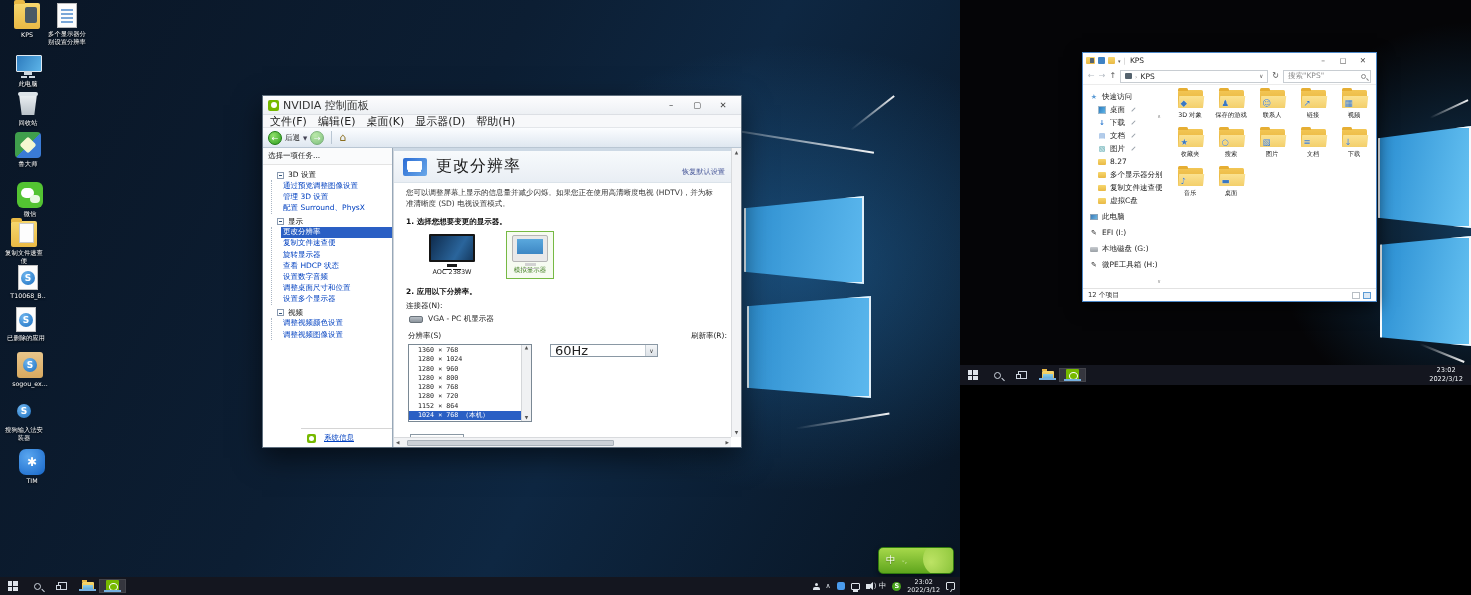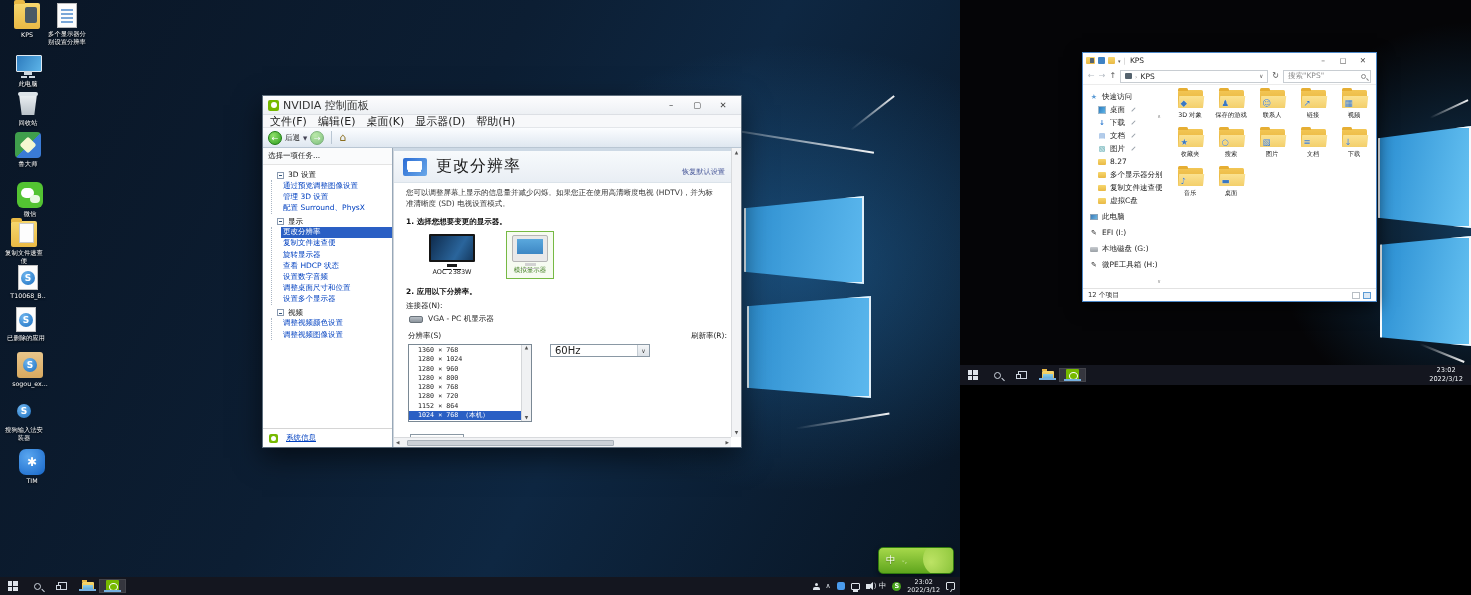--- a/index.html
+++ b/index.html
@@ -76,21 +76,21 @@
   .nv-body { flex:1; display:flex; min-height:0; }
   .nv-left { width:130px; background:#fff; border-right:1px solid #98a8b8; display:flex; flex-direction:column; font-size:7.5px; }
   .nv-task-header { padding:3px 5px; color:#222; background:#fafbfc; border-bottom:1px solid #e4e4e4; }
   .nv-tree { flex:1; padding:2px 0 0 5px; overflow:hidden; }
   .nv-cat { display:flex; align-items:center; gap:4px; color:#111; margin-top:3px;margin-left:9px; }
   .nv-box { width:7px; height:7px; border:1px solid #8a9ab0; background:#fff; position:relative; flex:none; }
   .nv-box::after { content:""; position:absolute; left:1px; top:2.4px; width:3.4px; height:1px; background:#33557a; }
   .nv-items { margin-left:3px; border-left:1px dotted #aab6c4; padding-left:9px; }
   .nv-item { color:#0040c0; padding:.6px 2px; white-space:nowrap; }
   .nv-item.sel { background:#2a5fc4; color:#fff; }
-  .nv-sysinfo { border-top:1px solid #d5d5d5; padding:4px 6px; display:flex; align-items:center; gap:4px; }
+  .nv-sysinfo { border-top:1px solid #d5d5d5; padding:4px 6px; display:flex; align-items:center; gap:4px;margin-left:38px; }
   .nv-sysinfo .nv-logo { width:9px; height:9px; }
   .nv-sysinfo .nv-logo::after { left:2px; top:2px; width:5px; height:5px; }
   .nv-syslink { color:#0040c0; text-decoration:underline; font-size:7.5px; }
   .nv-main { flex:1; background:#fff; border-left:1px solid #cfd6dd; position:relative; display:flex; flex-direction:column; min-width:0; }
   .nv-main-top { height:3px; background:#cdd9e5; }
   .nv-header { display:flex; align-items:center; padding:5px 16px 5px 9px; background:linear-gradient(#f7fafc,#e9eef4); border-bottom:1px solid #dbe3ea; }
   .nv-header-icon { width:24px; height:18px; background:linear-gradient(130deg,#2a6cd5,#6aa8e8); border-radius:2px; position:relative; flex:none; }
   .nv-header-icon::after { content:""; position:absolute; left:4px; top:3px; width:15px; height:9px; background:#fff; border-radius:1px; box-shadow:0 3px 0 -1px #fff; }
   .nv-heading { font-family:"DejaVu Serif","Liberation Serif",serif; font-size:16px; color:#1c1c1c; margin-left:9px; letter-spacing:1px; }
   .nv-restore { margin-left:auto; align-self:flex-end; font-size:7.2px; color:#4a5a9a; }
@@ -112,21 +112,21 @@
   .res-grid { display:flex; gap:18px; margin-left:2px; }
   .res-col1 { width:124px; }
   .res-col2 { flex:1;text-align:right; }
   .res-head { margin-bottom:3px; }
   .listbox { height:78px; border:1px solid #7a8894; background:#fff; display:flex; }
   .res-items { flex:1; overflow:hidden; font-family:"DejaVu Sans Mono","Liberation Mono",monospace; font-size:6.7px; padding-top:1px; }
   .res-item { height:9.3px; line-height:9.3px; padding-left:9px; white-space:nowrap; }
   .res-item.sel { background:#2a5fc4; color:#fff; }
   .lb-scroll { width:10px; background:#f0f1f3; border-left:1px solid #d4d6d9; display:flex; flex-direction:column; align-items:center; justify-content:space-between; padding:1px 0; }
   .sc-ar { font-size:4.5px; color:#555; line-height:1; }
-  .dropdown { width:100px; height:13px; border:1px solid #8a98a4; background:#fff; display:flex; align-items:center; padding-left:4px; font-size:10px; position:relative; }
+  .dropdown { width:108px; height:13px; border:1px solid #8a98a4; background:#fff; display:flex; align-items:center; padding-left:4px; font-size:13px; position:relative; }
   .dropdown::after { content:"∨"; position:absolute; right:0; top:0; width:11px; height:100%; background:linear-gradient(#f4f6f8,#dde2e7); border-left:1px solid #c4ccd3; font-size:6px; color:#444; text-align:center; line-height:11px; }
   .customize-btn { margin:12px 0 0 2px; width:54px; height:13px; border:1px solid #8a98a4; background:linear-gradient(#fdfdfd,#e4e8ec); font-size:7px; color:#222; display:flex; align-items:center; justify-content:center; box-shadow:0 0 0 1px #fff inset; }
   .nv-hscroll { position:absolute; left:0; right:10px; bottom:0; height:10px; background:#f2f3f5; border-top:1px solid #d8dadd; display:flex; align-items:center; padding:0 2px; }
   .nv-hthumb { height:6px; width:62%; background:#ccd1d7; border:1px solid #aab2ba; border-radius:1px; margin-left:8px; }
   .nv-vscroll { position:absolute; right:0; top:0; bottom:10px; width:10px; background:#f2f3f5; border-left:1px solid #d8dadd; display:flex; flex-direction:column; align-items:center; justify-content:space-between; padding:2px 0; }
   .hs-ar { font-size:4.5px; color:#555; }
 
   
   .sogou { position:absolute; left:878px; top:547px; width:76px; height:27px; border-radius:5px;
     background:linear-gradient(#a6d84a,#5fa51d); border:1px solid #2f7a0e; box-shadow:0 2px 5px rgba(0,0,0,.45);

